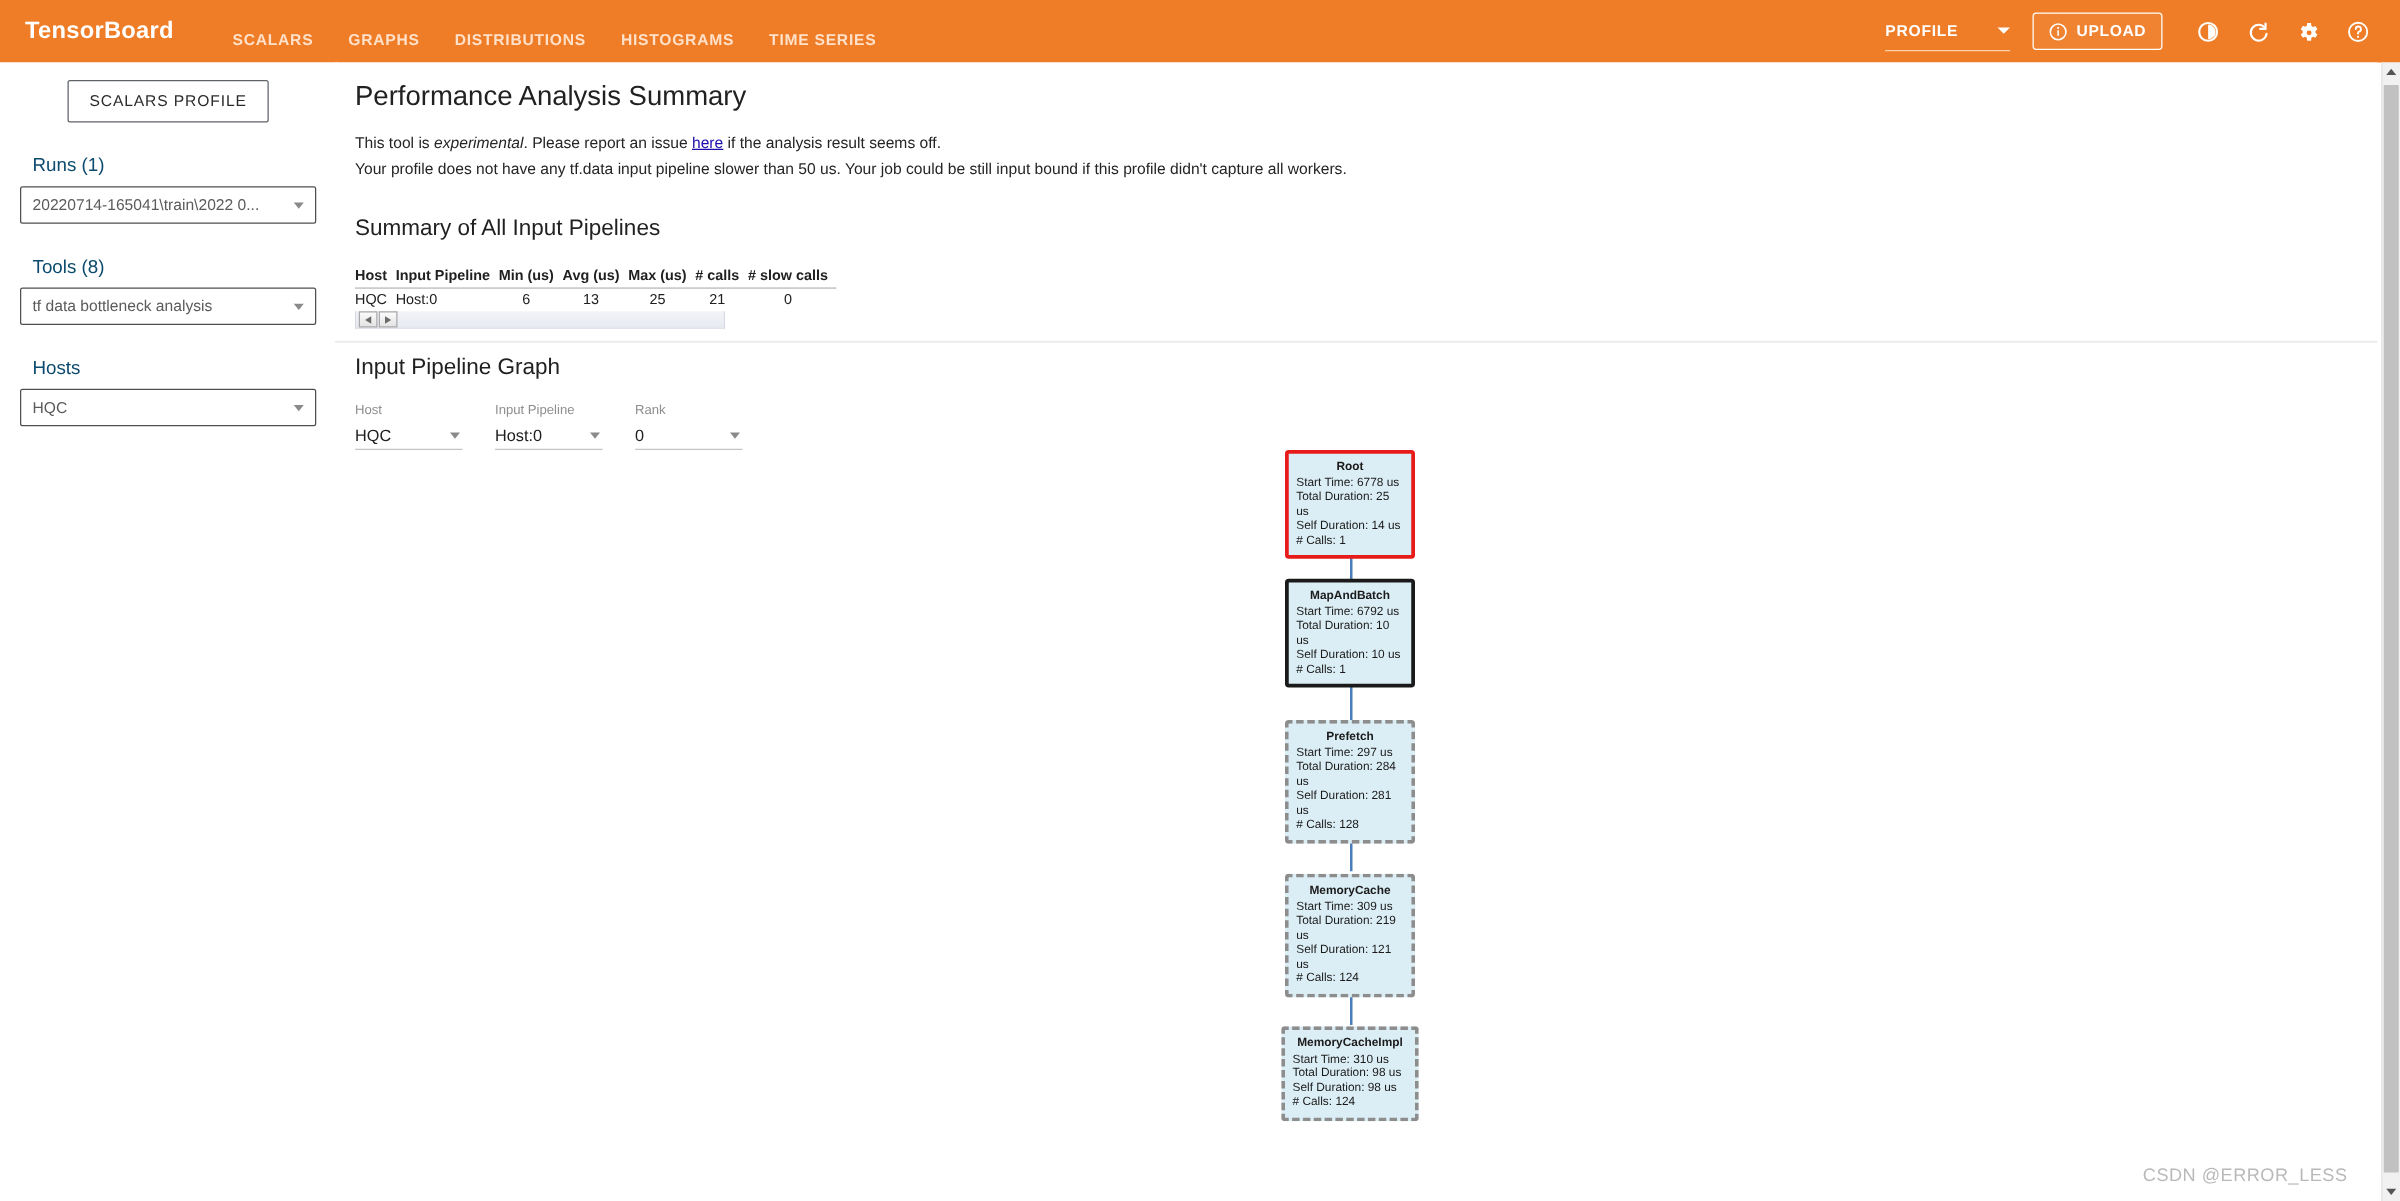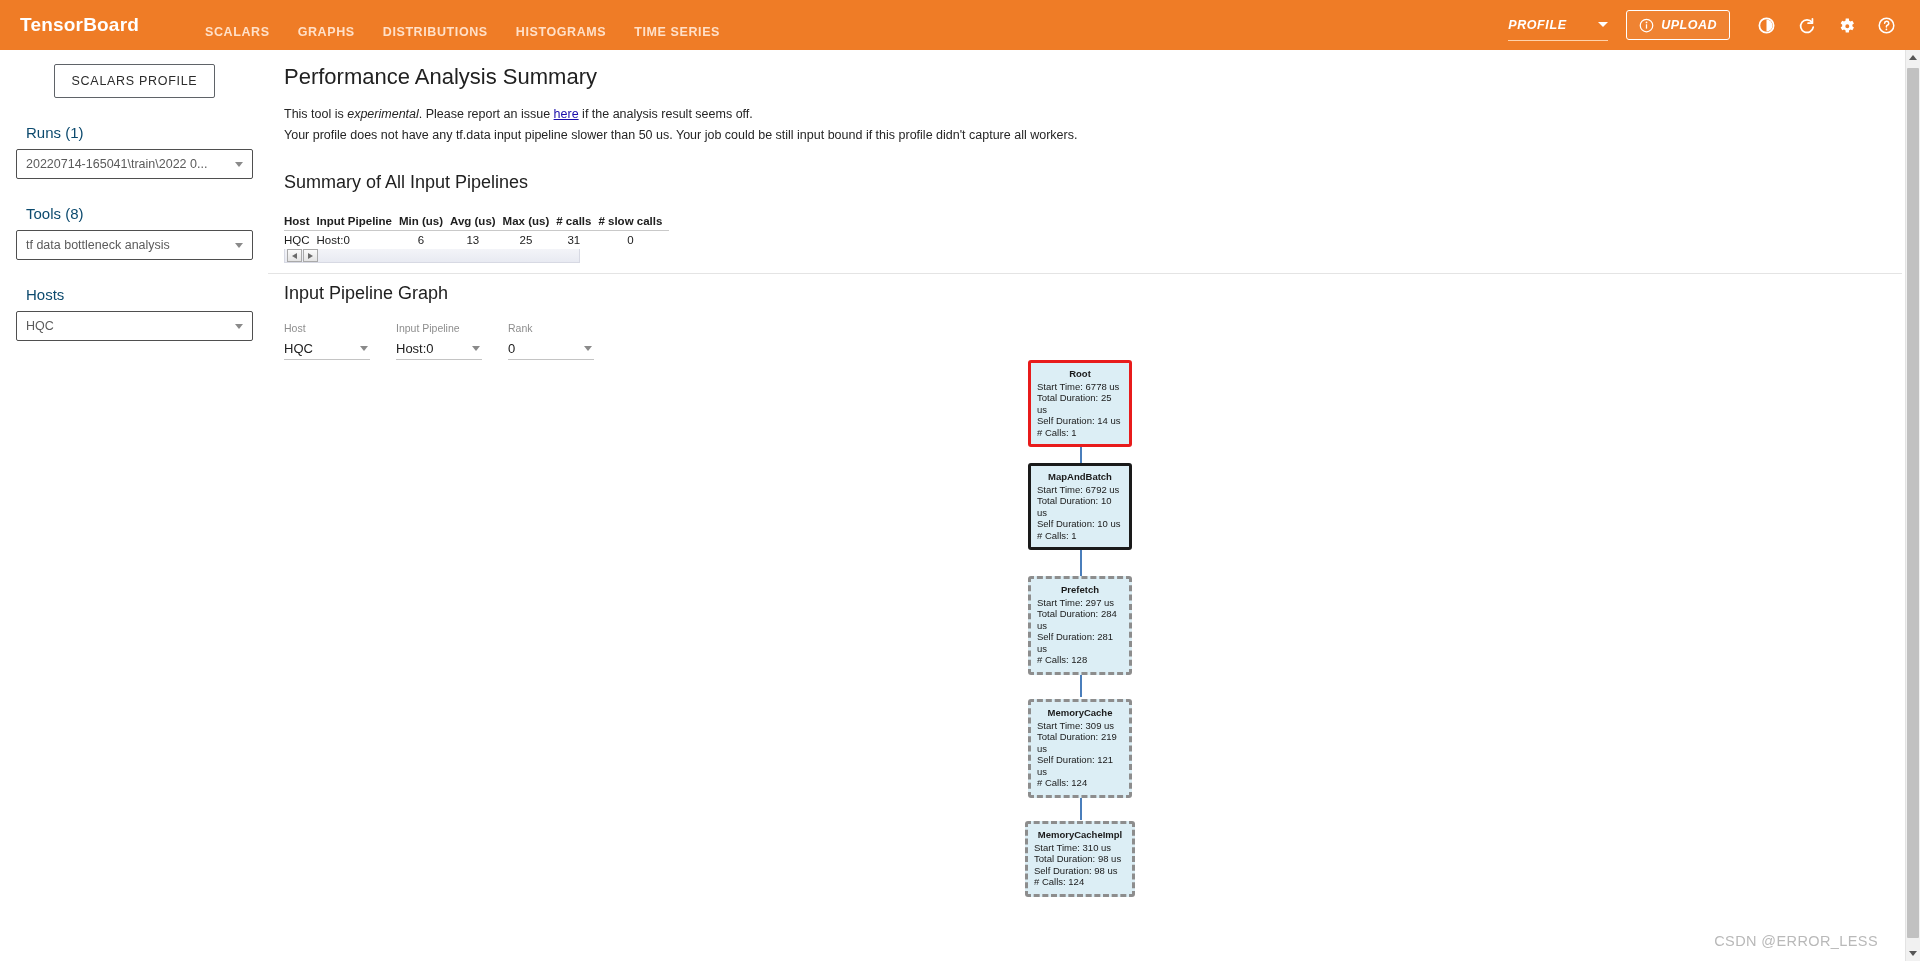--- a/index.html
+++ b/index.html
@@ -22,21 +22,21 @@
     background: #ef7c26;
     display: flex;
     align-items: center;
     box-sizing: border-box;
   }
   .brand {
     color: #ffffff;
     font-size: 19px;
     font-weight: bold;
     margin-left: 20px;
-    margin-right: 52px;
+    margin-right: 33px;
     letter-spacing: 0.2px;
     white-space: nowrap;
   }
   .navtabs {
     display: flex;
     align-items: center;
     height: 50px;
   }
   .navtab {
     color: #ffe0c8;
@@ -48,21 +48,20 @@
     line-height: 50px;
     white-space: nowrap;
     cursor: pointer;
   }
   .topright {
     margin-left: auto;
     display: flex;
     align-items: center;
     padding-right: 14px;
     height: 50px;
-    font-style: italic;
   }
   .profile-select {
     position: relative;
     width: 100px;
     margin-right: 18px;
     border-bottom: 1px solid #ffd2ab;
     height: 30px;
     display: flex;
     align-items: center;
     cursor: pointer;
@@ -471,21 +470,21 @@
           <th class="num"># slow calls</th>
         </tr>
       </thead>
       <tbody>
         <tr>
           <td>HQC</td>
           <td>Host:0</td>
           <td class="num">6</td>
           <td class="num">13</td>
           <td class="num">25</td>
-          <td class="num">31</td>
+          <td class="num">21</td>
           <td class="num">0</td>
         </tr>
       </tbody>
     </table>
     <div class="tbl-footer">
       <div class="arrow-btn">
           <span class="tri-l"></span>
         </div>
       <div class="arrow-btn">
           <span class="tri-r"></span>

